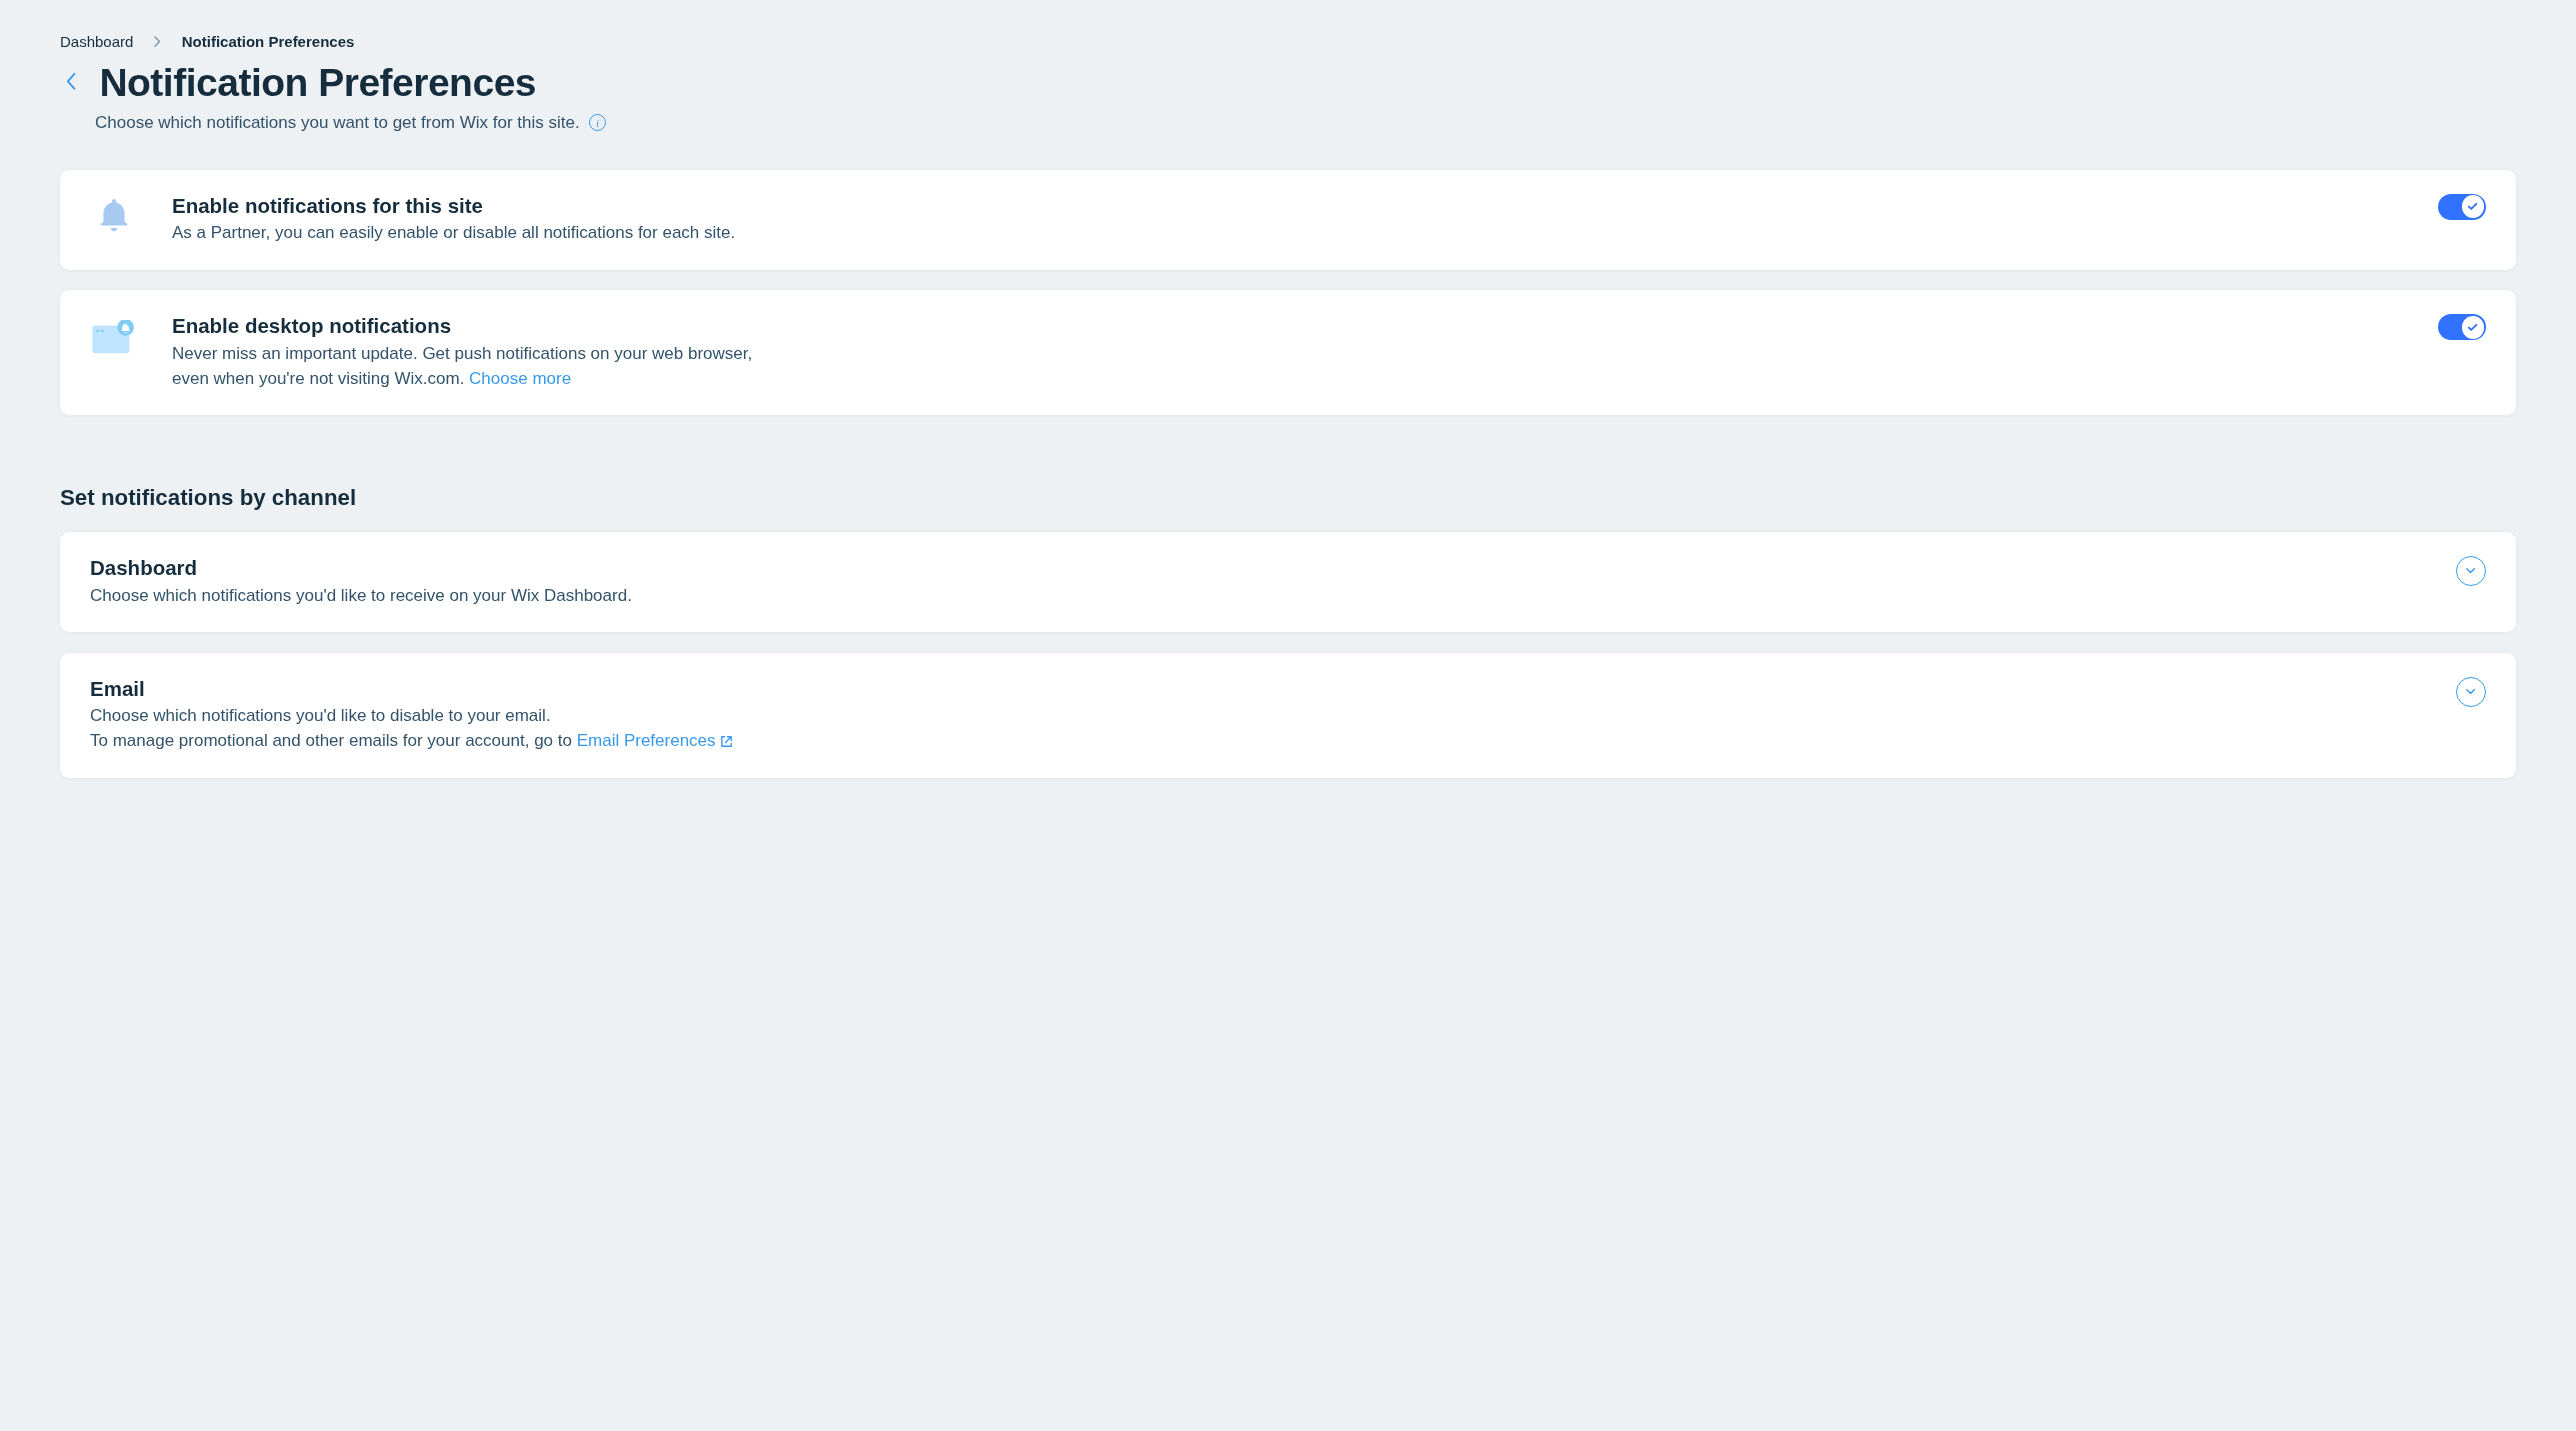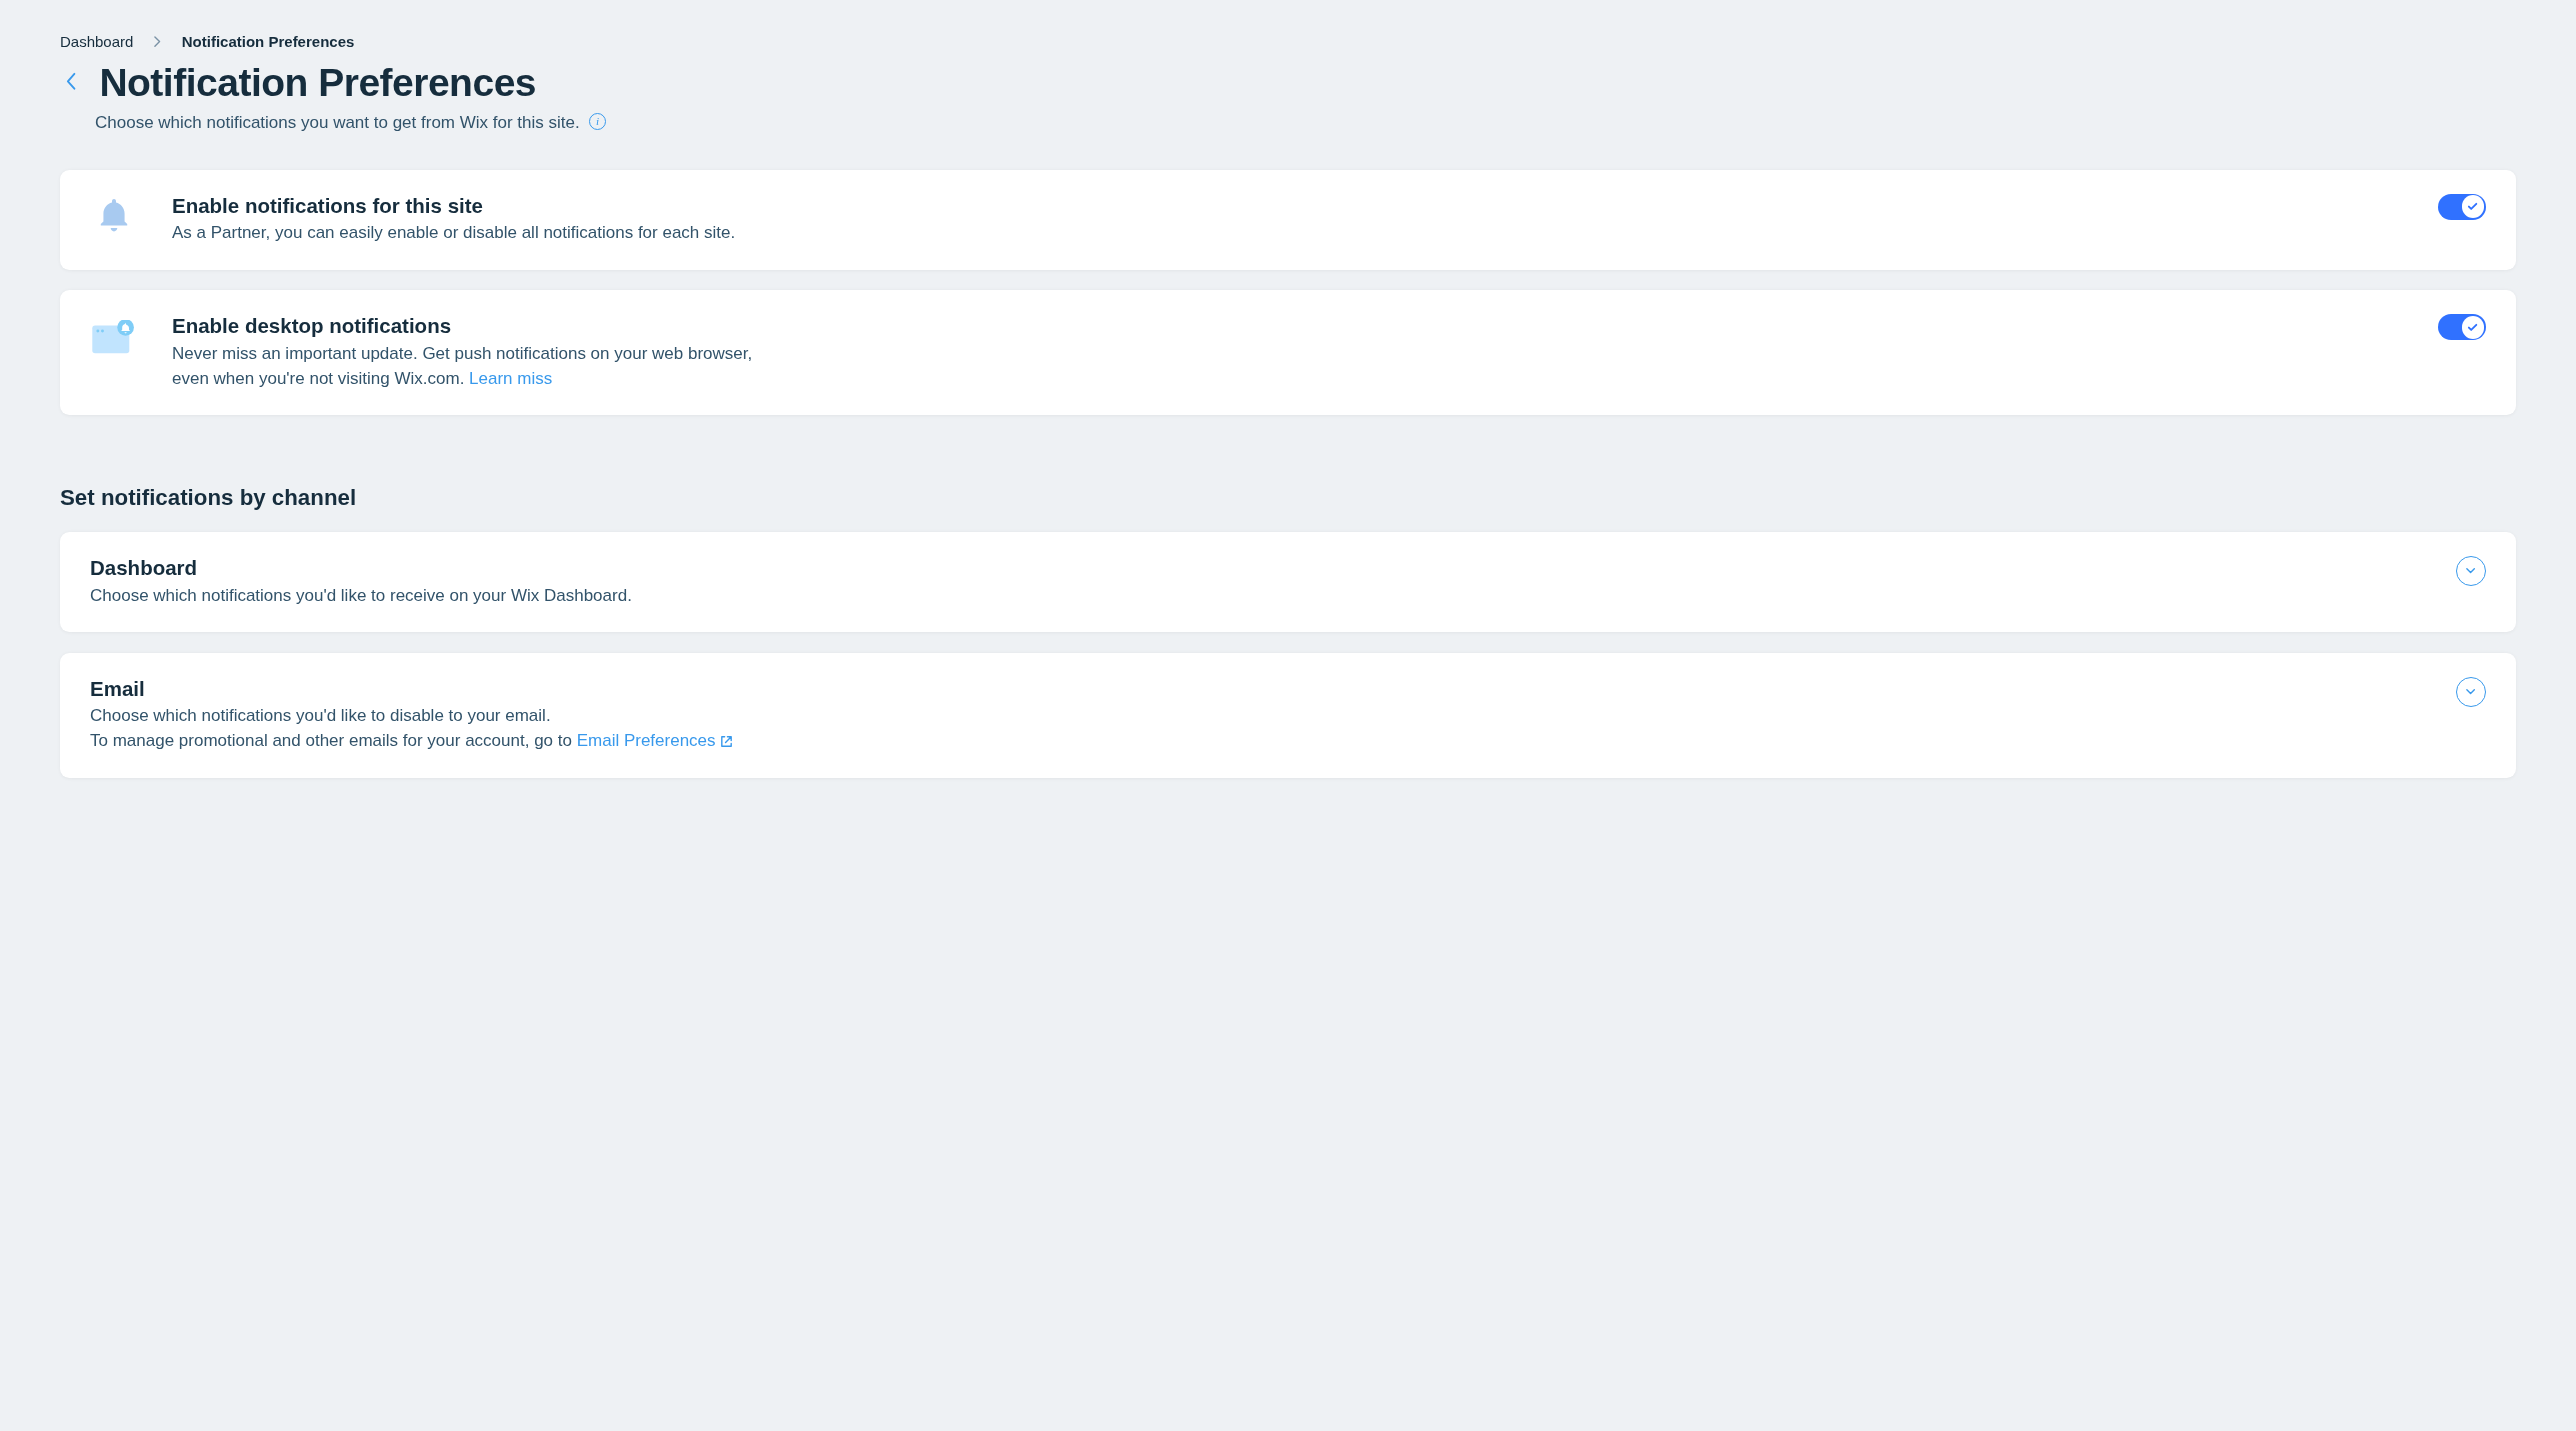--- a/index.html
+++ b/index.html
@@ -22,21 +22,21 @@
     .breadcrumb .current { font-weight: 600; }
     .chev { color: #7a92a5; }
     .title-row {
       display: flex;
       align-items: center;
       gap: 17px;
     }
     .back-arrow { color: #3899ec; font-size: 20.5px; cursor: pointer; padding: 5.6px; }
     h1 { font-size: 39px; font-weight: 700; letter-spacing: -0.5px; }
     .subtitle-row {
-      display: flex; gap: 9.3px;
+      display: flex; align-items: center; gap: 9.3px;
       margin: 7.4px 0 0 35px;
     }
     .subtitle { font-size: 17px; color: #32536a; }
     .info-icon {
       width: 17px; height: 17px; border-radius: 50%;
       border: 1.4px solid #3899ec; color: #3899ec;
       display: inline-flex; align-items: center; justify-content: center;
       font-size: 11.2px; font-style: italic; font-family: Georgia, serif;
       cursor: pointer;
     }
@@ -145,21 +145,21 @@
         <circle cx="11" cy="12" r="1.6" fill="#7fcdf7"></circle>
         <circle cx="36" cy="8" r="9" fill="#7fcdf7"></circle>
         <path d="M36 3c-.4 0-.7.3-.7.7v.5c-1.8.4-3 2-3 3.8v2.6l-.9.9v.5h9.2v-.5l-.9-.9V9c0-1.8-1.2-3.4-3-3.8v-.5c0-.4-.3-.7-.7-.7zm-1.1 10.2c0 .6.5 1.1 1.1 1.1s1.1-.5 1.1-1.1h-2.2z" fill="#fff"></path>
       </svg>
     </div>
     <div class="card-body">
       <div class="card-title">Enable desktop notifications</div>
       <div class="card-desc">
         <div>Never miss an important update. Get push notifications on your web browser,</div>
         <div>
-          <span>even when you're not visiting Wix.com. </span><a class="link">Learn miss</a>
+          <span>even when you're not visiting Wix.com. </span><a class="link">Choose more</a>
         </div>
       </div>
     </div>
     <div class="toggle">
       <div class="toggle-knob">
         <svg viewBox="0 0 12 12" fill="none">
             <path d="M2 6l2.5 2.5L10 3" stroke="#3071ff" stroke-width="2" stroke-linecap="round" stroke-linejoin="round"></path>
           </svg>
       </div>
     </div>

